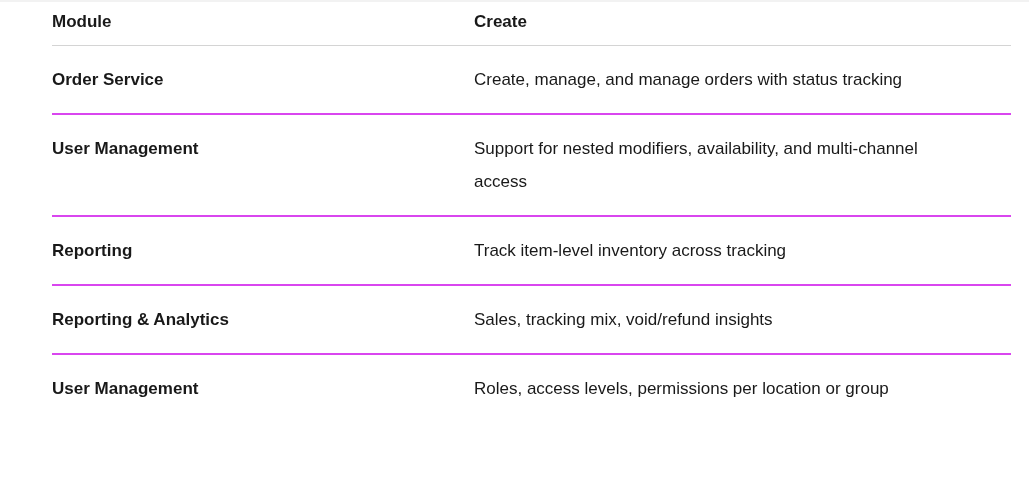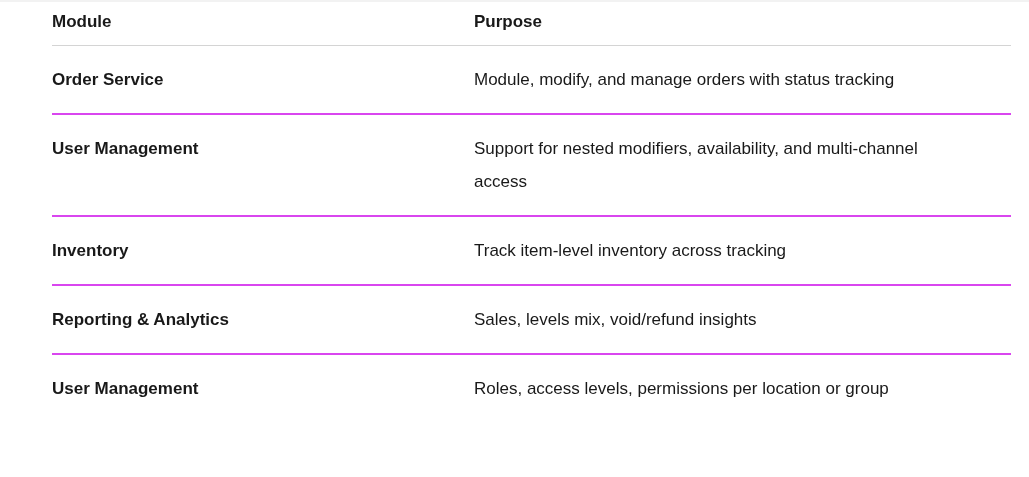--- a/index.html
+++ b/index.html
@@ -53,46 +53,46 @@
 <div class="top-hairline"></div>
 
 <table class="module-table">
   <colgroup>
     <col class="col-module">
     <col class="col-purpose">
   </colgroup>
   <thead>
     <tr>
       <th>Module</th>
-      <th>Purpose</th>
+      <th>Create</th>
     </tr>
   </thead>
   <tbody>
     <tr>
       <td class="module-cell">Order Service</td>
       <td class="purpose-cell">
-          <span class="purpose-text">Module, modify, and manage orders with status tracking</span>
+          <span class="purpose-text">Create, manage, and manage orders with status tracking</span>
         </td>
     </tr>
     <tr>
       <td class="module-cell">User Management</td>
       <td class="purpose-cell">
           <span class="purpose-text">Support for nested modifiers, availability, and multi-channel access</span>
         </td>
     </tr>
     <tr>
-      <td class="module-cell">Inventory</td>
+      <td class="module-cell">Reporting</td>
       <td class="purpose-cell">
           <span class="purpose-text">Track item-level inventory across tracking</span>
         </td>
     </tr>
     <tr>
       <td class="module-cell">Reporting &amp; Analytics</td>
       <td class="purpose-cell">
-          <span class="purpose-text">Sales, levels mix, void/refund insights</span>
+          <span class="purpose-text">Sales, tracking mix, void/refund insights</span>
         </td>
     </tr>
     <tr>
       <td class="module-cell">User Management</td>
       <td class="purpose-cell">
           <span class="purpose-text">Roles, access levels, permissions per location or group</span>
         </td>
     </tr>
   </tbody>
 </table>

